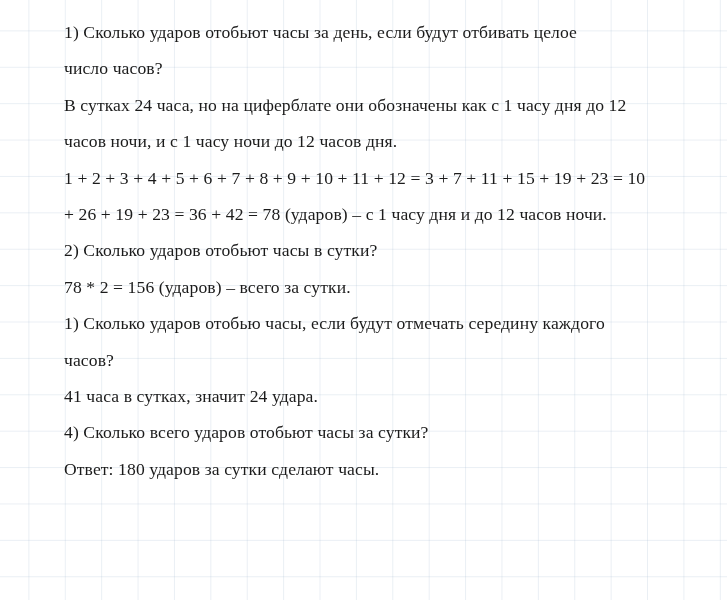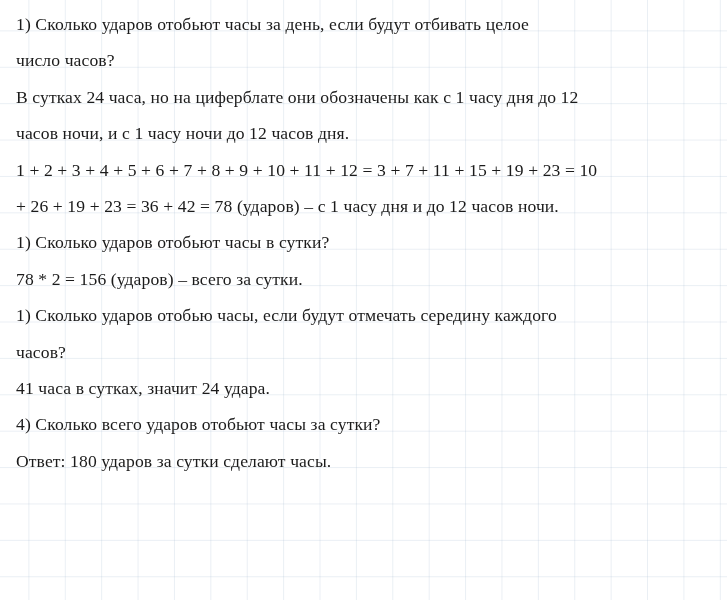--- a/index.html
+++ b/index.html
@@ -20,23 +20,24 @@
     inset: 0;
     background-image:
       linear-gradient(to right, rgba(150,175,200,0.20) 1px, transparent 1px),
       linear-gradient(to bottom, rgba(150,175,200,0.20) 1px, transparent 1px);
     background-size: 36.4px 36.4px;
     background-position: -8px -6px;
     pointer-events: none;
   }
   #page {
     position: relative;
-    padding: 6px 22px 0 16px;
+    padding: 14px 22px 0 16px;
     box-sizing: border-box;
     height: 100%;
+    margin-left: 48px;
   }
   .line {
     font-size: 17.6px;
     line-height: 36.4px;
     color: #1b1b1b;
     white-space: pre-wrap;
     letter-spacing: 0.1px;
   }
   .para {
     margin: 0;
@@ -58,21 +59,21 @@
     <div class="line">В сутках 24 часа, но на циферблате они обозначены как с 1 часу дня до 12</div>
     <div class="line">часов ночи, и с 1 часу ночи до 12 часов дня.</div>
   </div>
 
   <div class="para">
     <div class="line">1 + 2 + 3 + 4 + 5 + 6 + 7 + 8 + 9 + 10 + 11 + 12 = 3 + 7 + 11 + 15 + 19 + 23 = 10</div>
     <div class="line">+ 26 + 19 + 23 = 36 + 42 = 78 (ударов) – с 1 часу дня и до 12 часов ночи.</div>
   </div>
 
   <div class="para">
-    <div class="line">1) Сколько ударов отобьют часы в сутки?</div>
+    <div class="line">2) Сколько ударов отобьют часы в сутки?</div>
   </div>
 
   <div class="para">
     <div class="line">78 * 2 = 156 (ударов) – всего за сутки.</div>
   </div>
 
   <div class="para">
     <div class="line">1) Сколько ударов отобью часы, если будут отмечать середину каждого</div>
     <div class="line">часов?</div>
   </div>

